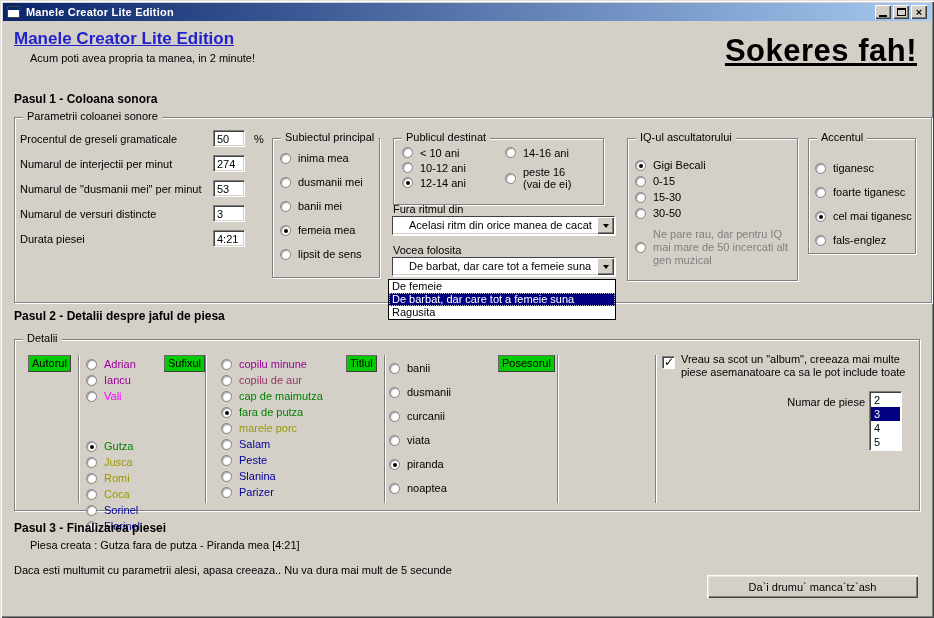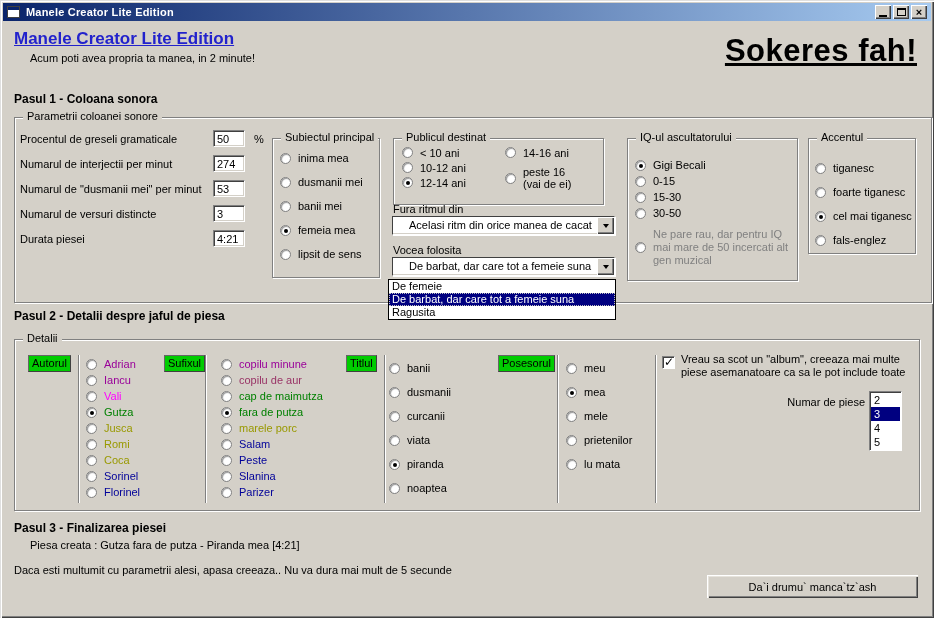--- a/index.html
+++ b/index.html
@@ -314,75 +314,75 @@
       <div class="radio-row" style="color: rgb(153, 0, 153);">
         <span class="radio"></span>
         <span class="opt-text">Iancu</span>
       </div>
 
       <div class="radio-row" style="color: rgb(255, 0, 255);">
         <span class="radio"></span>
         <span class="opt-text">Vali</span>
       </div>
 
+      <div class="radio-row selected" style="color: rgb(0, 128, 0); margin-top: 34px;">
+        <span class="radio"></span>
+        <span class="opt-text">Gutza</span>
+      </div>
+
+      <div class="radio-row" style="color: rgb(153, 153, 0);">
+        <span class="radio"></span>
+        <span class="opt-text">Jusca</span>
+      </div>
+
+      <div class="radio-row" style="color: rgb(153, 153, 0);">
+        <span class="radio"></span>
+        <span class="opt-text">Romi</span>
+      </div>
+
+      <div class="radio-row" style="color: rgb(153, 153, 0);">
+        <span class="radio"></span>
+        <span class="opt-text">Coca</span>
+      </div>
+
+      <div class="radio-row" style="color: rgb(0, 0, 153);">
+        <span class="radio"></span>
+        <span class="opt-text">Sorinel</span>
+      </div>
+
+      <div class="radio-row" style="color: rgb(0, 0, 153);">
+        <span class="radio"></span>
+        <span class="opt-text">Florinel</span>
+      </div>
+    </div>
+
+  <div class="rows16" style="position:absolute; left:221px; top:356px;text-align:right;">
+
+      <div class="radio-row" style="color: rgb(153, 0, 153);">
+        <span class="radio"></span>
+        <span class="opt-text">copilu minune</span>
+      </div>
+
+      <div class="radio-row" style="color: rgb(153, 51, 102);">
+        <span class="radio"></span>
+        <span class="opt-text">copilu de aur</span>
+      </div>
+
+      <div class="radio-row" style="color: rgb(0, 128, 0);">
+        <span class="radio"></span>
+        <span class="opt-text">cap de maimutza</span>
+      </div>
+
       <div class="radio-row selected" style="color: rgb(0, 128, 0);">
         <span class="radio"></span>
-        <span class="opt-text">Gutza</span>
+        <span class="opt-text">fara de putza</span>
       </div>
 
       <div class="radio-row" style="color: rgb(153, 153, 0);">
         <span class="radio"></span>
-        <span class="opt-text">Jusca</span>
-      </div>
-
-      <div class="radio-row" style="color: rgb(153, 153, 0);">
-        <span class="radio"></span>
-        <span class="opt-text">Romi</span>
-      </div>
-
-      <div class="radio-row" style="color: rgb(153, 153, 0);">
-        <span class="radio"></span>
-        <span class="opt-text">Coca</span>
-      </div>
-
-      <div class="radio-row" style="color: rgb(0, 0, 153);">
-        <span class="radio"></span>
-        <span class="opt-text">Sorinel</span>
-      </div>
-
-      <div class="radio-row" style="color: rgb(0, 0, 153);">
-        <span class="radio"></span>
-        <span class="opt-text">Florinel</span>
-      </div>
-    </div>
-
-  <div class="rows16" style="position:absolute; left:221px; top:356px;text-align:right;">
-
-      <div class="radio-row" style="color: rgb(153, 0, 153);">
-        <span class="radio"></span>
-        <span class="opt-text">copilu minune</span>
-      </div>
-
-      <div class="radio-row" style="color: rgb(153, 51, 102);">
-        <span class="radio"></span>
-        <span class="opt-text">copilu de aur</span>
-      </div>
-
-      <div class="radio-row" style="color: rgb(0, 128, 0);">
-        <span class="radio"></span>
-        <span class="opt-text">cap de maimutza</span>
-      </div>
-
-      <div class="radio-row selected" style="color: rgb(0, 128, 0);">
-        <span class="radio"></span>
-        <span class="opt-text">fara de putza</span>
-      </div>
-
-      <div class="radio-row" style="color: rgb(153, 153, 0);">
-        <span class="radio"></span>
         <span class="opt-text">marele porc</span>
       </div>
 
       <div class="radio-row" style="color: rgb(0, 0, 153);">
         <span class="radio"></span>
         <span class="opt-text">Salam</span>
       </div>
 
       <div class="radio-row" style="color: rgb(0, 0, 153);">
         <span class="radio"></span>
@@ -426,47 +426,20 @@
         <span class="radio"></span>
         <span class="opt-text">piranda</span>
       </div>
 
       <div class="radio-row">
         <span class="radio"></span>
         <span class="opt-text">noaptea</span>
       </div>
     </div>
 
-  <div class="rows24" style="position:absolute; left:566px; top:356px;">
-
-      <div class="radio-row">
-        <span class="radio"></span>
-        <span class="opt-text">meu</span>
-      </div>
-
-      <div class="radio-row selected">
-        <span class="radio"></span>
-        <span class="opt-text">mea</span>
-      </div>
-
-      <div class="radio-row">
-        <span class="radio"></span>
-        <span class="opt-text">mele</span>
-      </div>
-
-      <div class="radio-row">
-        <span class="radio"></span>
-        <span class="opt-text">prietenilor</span>
-      </div>
-
-      <div class="radio-row">
-        <span class="radio"></span>
-        <span class="opt-text">lu mata</span>
-      </div>
-    </div>
 
   <span class="checkbox checked" style="left:662px; top:356px;"></span>
   <div class="plain" style="left:681px; top:353px; width:242px; white-space:normal; line-height:13px;">Vreau sa scot un "album", creeaza mai multe piese asemanatoare ca sa le pot include toate</div>
 
   <div class="plain" style="left:745px; top:396px; width:120px; text-align:right;">Numar de piese</div>
   <div class="listbox" style="left:869px; top:391px; width:33px;">
 
       <div class="lb-item">2</div>
 
       <div class="lb-item selected">3</div>

